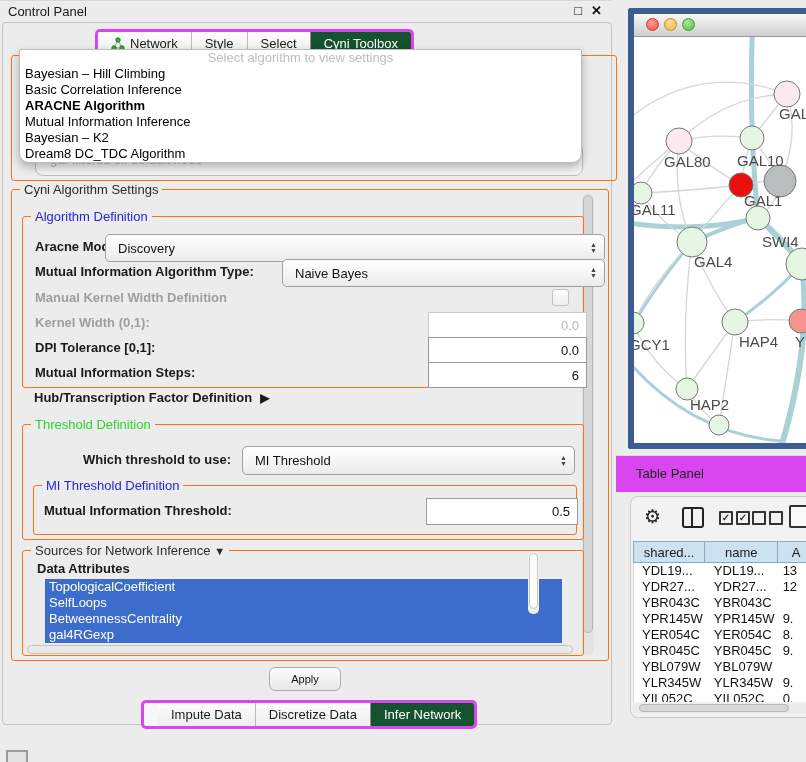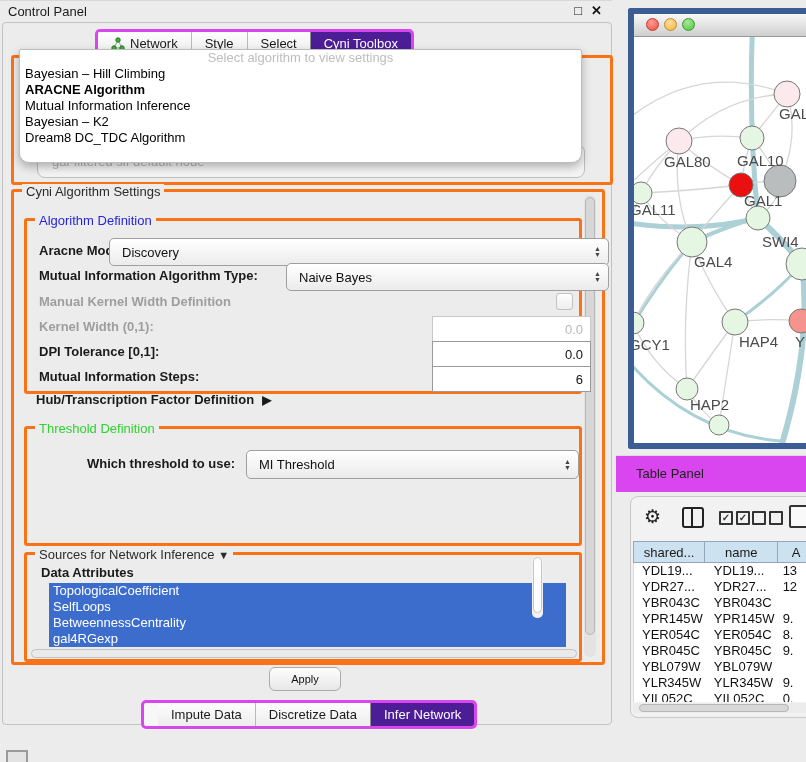--- a/index.html
+++ b/index.html
@@ -8,23 +8,23 @@
   #cp{position:absolute;left:0;top:8;width:612px;height:724px;}
   #cp-titlebar{position:absolute;left:0;top:0;width:100%;height:22px;border-top:1px solid #d8d8d8;}
   #cp-title{position:absolute;left:8px;top:3px;font-size:13px;color:#1a1a1a;}
   #cp-btns{position:absolute;right:10px;top:2px;font-size:13px;color:#111;display:flex;gap:9px;}
   #cp-btns span{cursor:default;font-weight:bold;}
   #cp-body{position:absolute;left:2px;top:22px;width:608px;height:701px;border:1px solid #c2c2c2;border-radius:4px;background:#ececec;}
   
   .segmented{position:absolute;display:inline-flex;height:23px;border:3px solid #d946ef;border-radius:5px;overflow:hidden;background:#f7f7f7;box-shadow:0 1px 0 rgba(255,255,255,.6);}
   .seg{display:flex;align-items:center;gap:5px;padding:0 13px;font-size:13px;color:#1a1a1a;border-left:1px solid #b9b9b9;background:linear-gradient(#fdfdfd,#ededed);cursor:default;white-space:nowrap;}
   .seg:first-child{border-left:none;}
-  .seg.sel{background:#4c1d95;color:#fff;border-left-color:#8d8d8d;}
-  
-  .group{position:absolute;border:3px solid #f97316;border-radius:3px;}
+  .seg.sel{background:#14532d;color:#fff;border-left-color:#8d8d8d;}
+  
+  .group{position:absolute;border:1px solid #f97316;border-radius:3px;padding-left:8px;}
   .legend{position:absolute;top:-8px;left:8px;background:#ececec;padding:0 4px;font-size:13px;color:#2b2b2b;white-space:nowrap;}
   .legend.blue{color:#2424dd;}
   .legend.green{color:#2fd32f;}
   .lbl{position:absolute;font-weight:bold;font-size:13px;color:#1a1a1a;white-space:nowrap;}
   .lbl.dis{color:#9e9e9e;}
   .combo{position:absolute;background:linear-gradient(#ffffff,#ebebeb);border:1px solid #9f9f9f;border-radius:5px;font-size:13px;color:#111;display:flex;align-items:center;padding:0 22px 0 12px;}
   .spin{position:absolute;right:7px;top:50%;transform:translateY(-50%);display:flex;flex-direction:column;align-items:center;font-size:7px;line-height:6px;color:#444;}
   .tf{position:absolute;background:#fff;border:1px solid #9a9a9a;font-size:13px;color:#111;display:flex;align-items:center;justify-content:flex-end;padding:0 7px;}
   .tf.dis{border-color:#c8c8c8;color:#b9b9b9;}
   .checkbox{position:absolute;width:15px;height:15px;border:1px solid #c2c2c2;border-radius:3px;background:linear-gradient(#fdfdfd,#eee);}
@@ -125,20 +125,21 @@
             </span>
         </div>
         <div id="default-node-combo">
           <span>gal-filtered sif default node</span>
         </div>
       </div>
 
       <div id="algo-dropdown">
         <div id="dd-hint">Select algorithm to view settings</div>
       <div class="dd-item">Bayesian – Hill Climbing</div>
+          <div class="dd-item">Basic Correlation Inference</div>
           <div class="dd-item bold">ARACNE Algorithm</div>
           <div class="dd-item">Mutual Information Inference</div>
           <div class="dd-item">Bayesian – K2</div>
           <div class="dd-item">Dream8 DC_TDC Algorithm</div>
         </div>
 
       <div id="settings-group" class="group">
         <span class="legend">Cyni Algorithm Settings</span>
         <div id="v-scroll">
             <div id="v-thumb"></div>
@@ -184,20 +185,27 @@
 
         <div id="threshold-group" class="group">
           <span class="legend green">Threshold Definition</span>
           <span class="lbl" style="left:60px;top:27px;">Which threshold to use:</span>
           <div class="combo" style="left:219px;top:21px;width:297px;height:27px;">
             <span>MI Threshold</span>
             <span class="spin">
                 <span>▲</span>
                 <span>▼</span>
               </span>
+          </div>
+          <div id="mi-group" class="group">
+            <span class="legend blue">MI Threshold Definition</span>
+            <span class="lbl" style="left:10px;top:17px;">Mutual Information Threshold:</span>
+            <div class="tf" style="left:392px;top:12px;width:136px;height:25px;">
+                <span>0.5</span>
+              </div>
           </div>
         </div>
 
         <div id="sources-group" class="group">
           <span class="legend"><span>Sources for Network Inference</span> <span style="font-size:11px;">▼</span></span>
           <span class="lbl" style="left:14px;top:10px;">Data Attributes</span>
           <div id="attr-list">
               <div class="attr-item">TopologicalCoefficient</div>
               <div class="attr-item">SelfLoops</div>
               <div class="attr-item">BetweennessCentrality</div>

